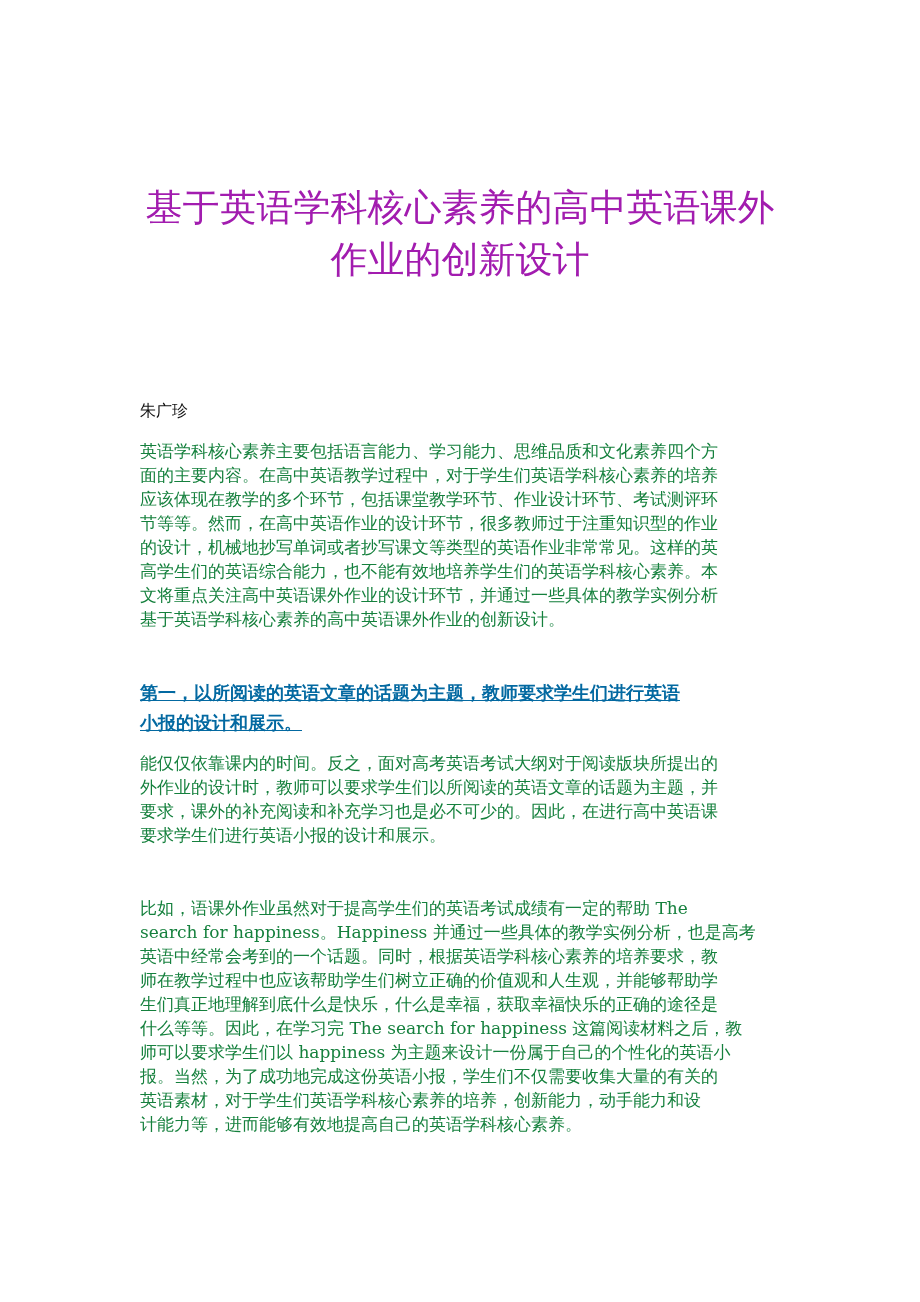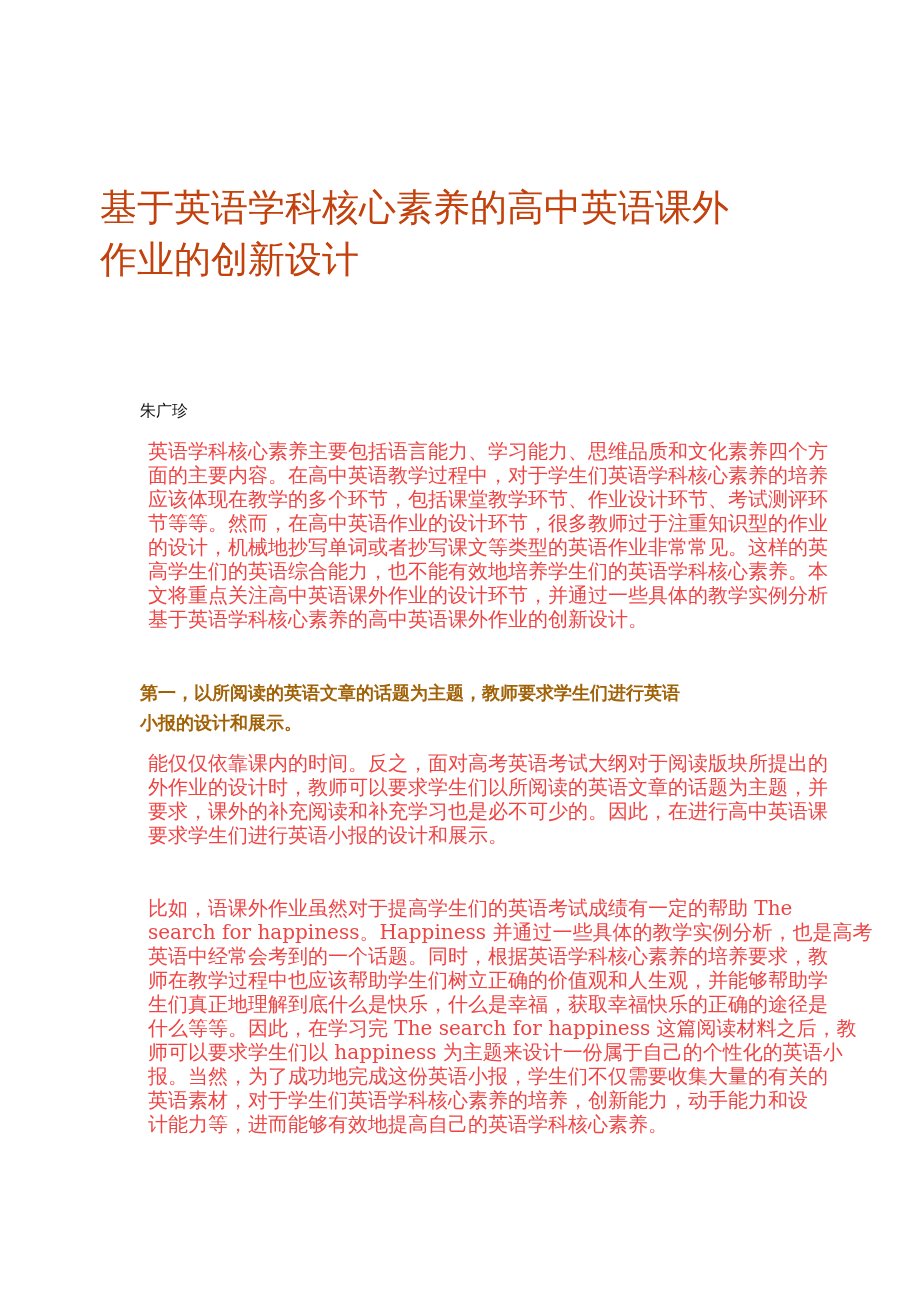--- a/index.html
+++ b/index.html
@@ -1,38 +1,39 @@
 <!DOCTYPE html>
 <html><head>
 <meta charset="utf-8">
 <style>
   html, body { margin: 0; padding: 0; background: #ffffff; }
   body { width: 920px; height: 1302px; position: relative; overflow: hidden; color: #111; }
   .page { position: absolute; left: 0; top: 0; width: 920px; height: 1302px; }
   .title {
     position: absolute; left: 100px; width: 720px; top: 182px;
-    font-family: "DejaVu Sans", sans-serif;
-    font-size: 37px; line-height: 52px; font-weight: normal; color: #c2410c;
+    text-align: center; font-family: "DejaVu Sans", sans-serif;
+    font-size: 37px; line-height: 52px; font-weight: normal; color: #a21caf;
     margin: 0;
   }
   .title .line { display: block; white-space: nowrap; }
   .author {
     position: absolute; left: 140px; top: 400px;
     font-family: "DejaVu Serif", serif; font-size: 16px; line-height: 22px; color: #111;
   }
   .para {
-    position: absolute; left: 148px; width: 640px;
-    font-family: "DejaVu Serif", serif; font-size: 20px; line-height: 24px; color: #ef4444;
+    position: absolute; left: 140px; width: 640px;
+    font-family: "DejaVu Serif", serif; font-size: 17px; line-height: 24px; color: #15803d;
     margin: 0;
   }
   .para .line { display: block; white-space: nowrap; }
   .heading {
     position: absolute; left: 140px; width: 640px; top: 678px;
-    font-family: "DejaVu Sans", sans-serif; font-weight: bold; font-size: 18px; line-height: 30px; color: #a16207;
+    font-family: "DejaVu Sans", sans-serif; font-weight: bold; font-size: 18px; line-height: 30px; color: #0369a1;
     margin: 0;
+    text-decoration: underline;
   }
   .heading .line { display: block; white-space: nowrap; }
 </style>
 </head>
 <body>
 
 <div class="page">
 
   <h1 class="title">
     <span class="line">基于英语学科核心素养的高中英语课外</span>

